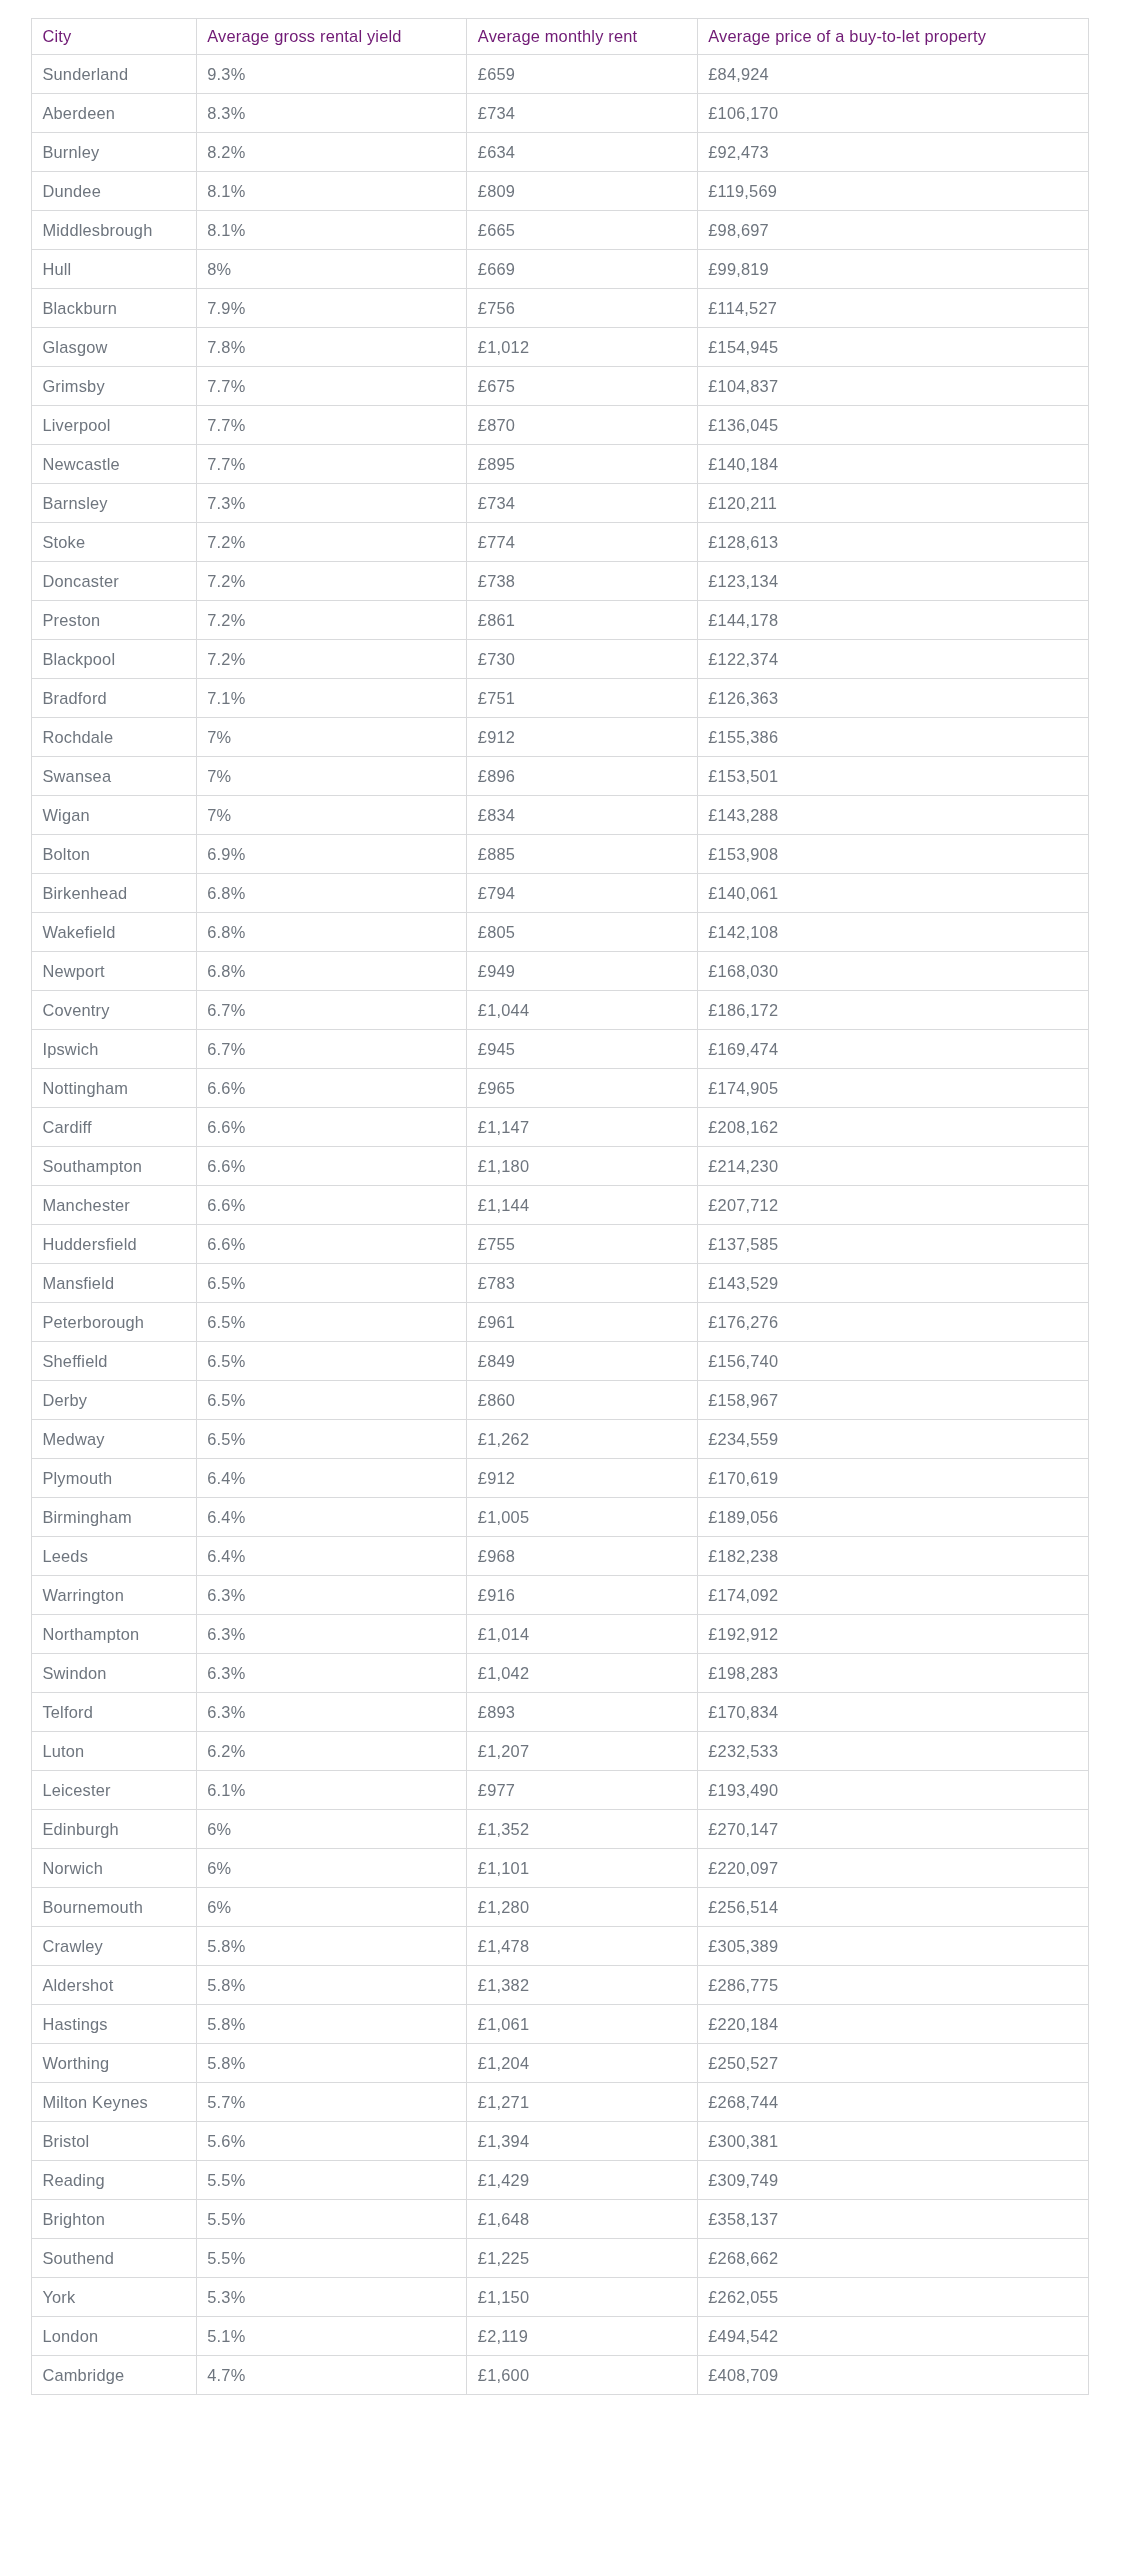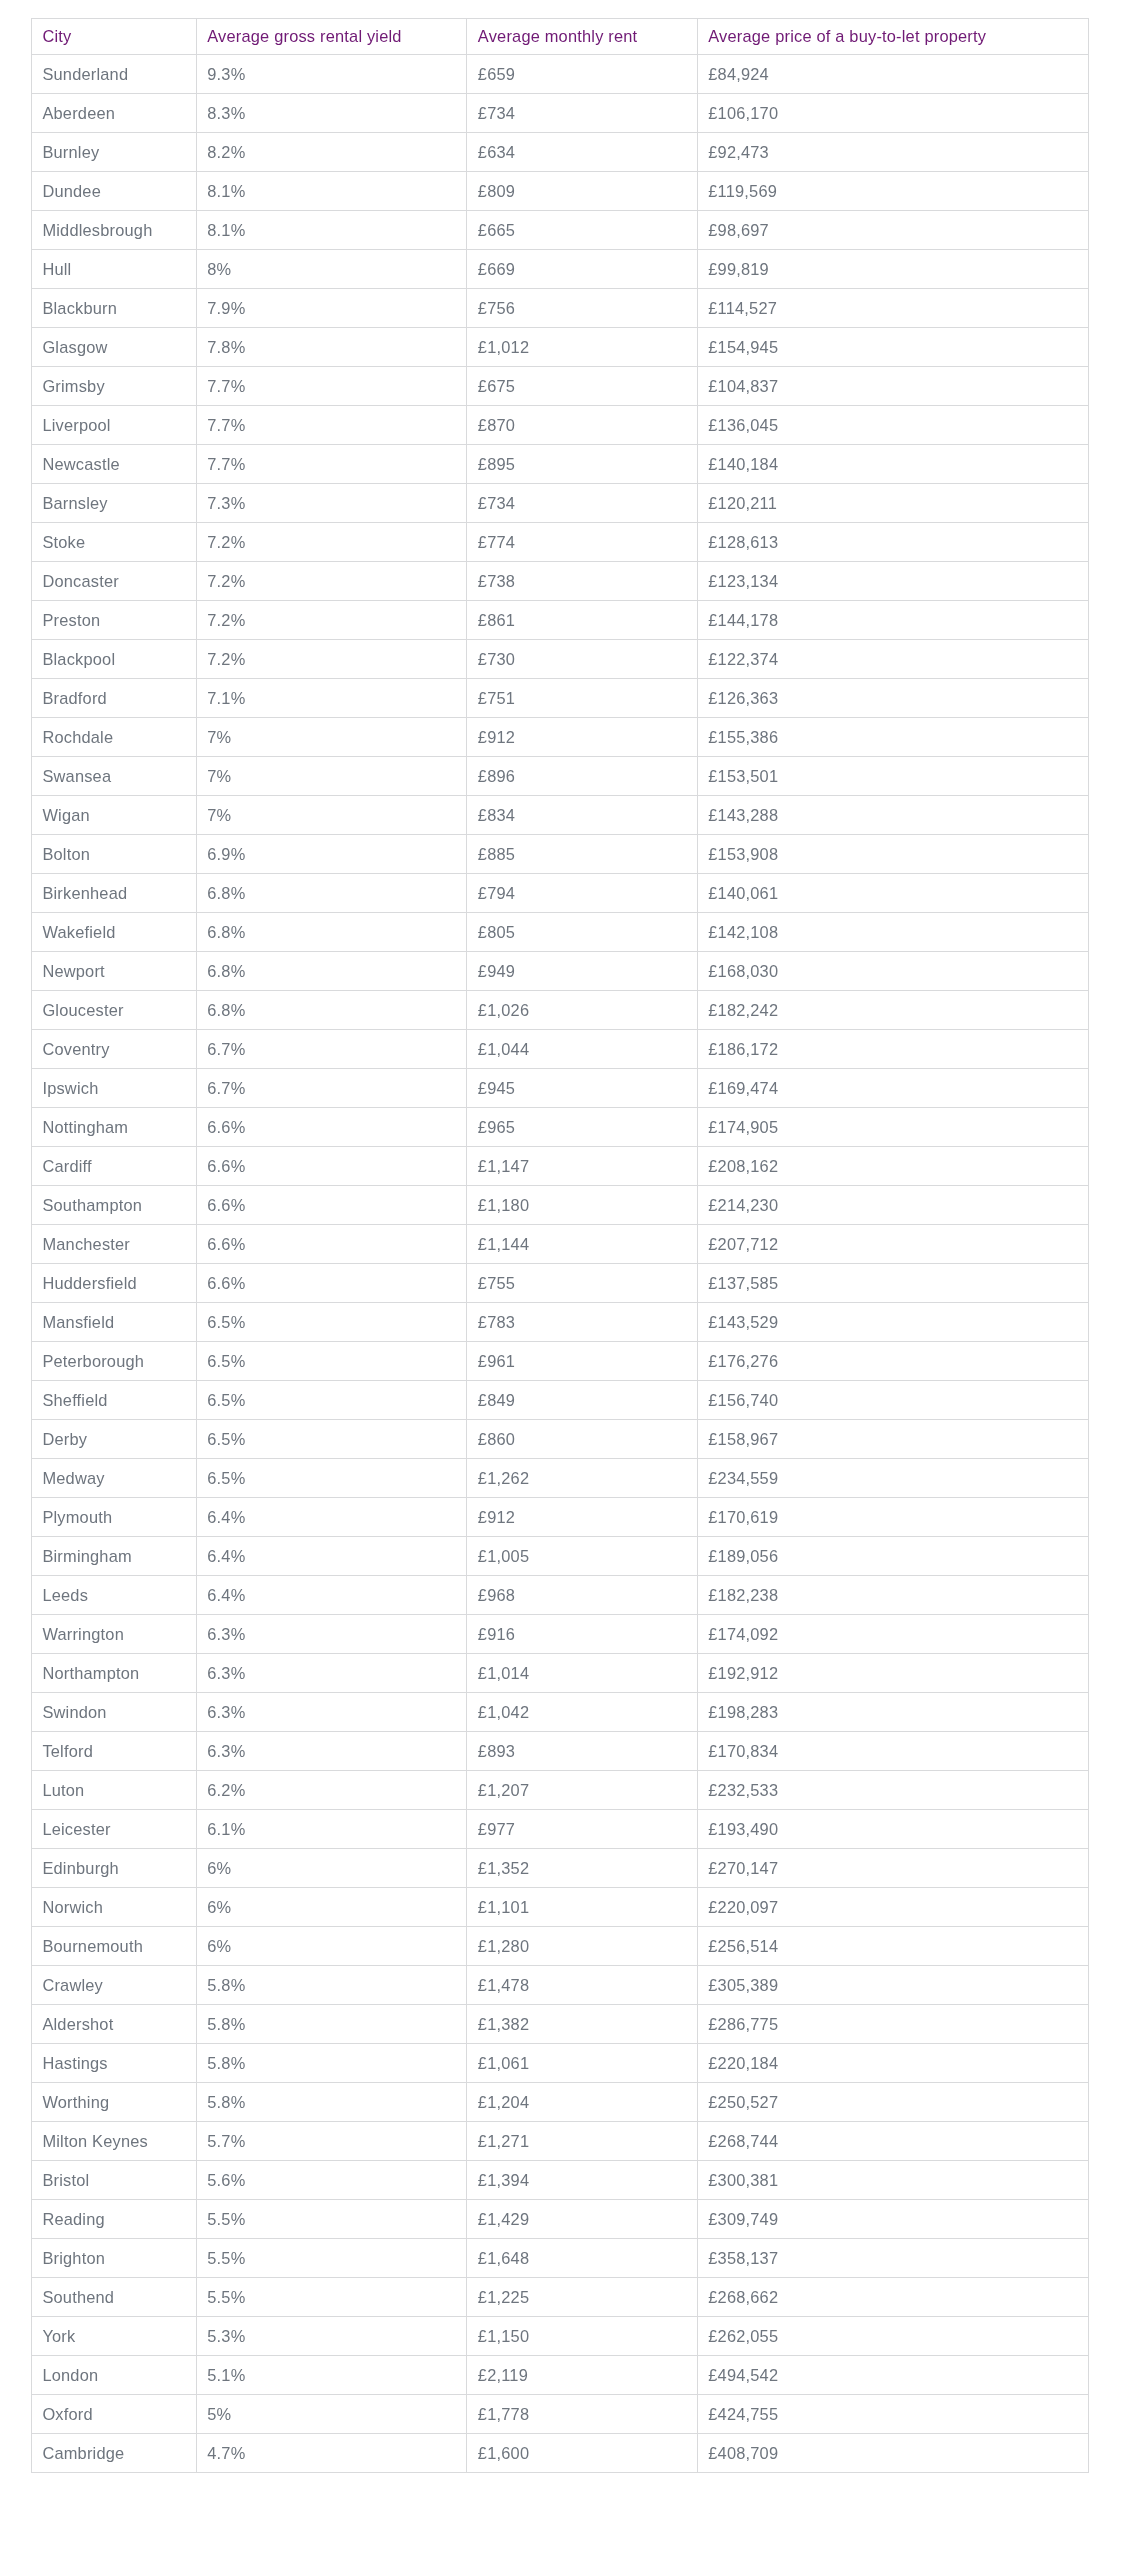--- a/index.html
+++ b/index.html
@@ -210,26 +210,20 @@
             <td>£805</td>
             <td>£142,108</td>
           </tr>
           <tr>
             <td>Newport</td>
             <td>6.8%</td>
             <td>£949</td>
             <td>£168,030</td>
           </tr>
           <tr>
-            <td>Gloucester</td>
-            <td>6.8%</td>
-            <td>£1,026</td>
-            <td>£182,242</td>
-          </tr>
-          <tr>
             <td>Coventry</td>
             <td>6.7%</td>
             <td>£1,044</td>
             <td>£186,172</td>
           </tr>
           <tr>
             <td>Ipswich</td>
             <td>6.7%</td>
             <td>£945</td>
             <td>£169,474</td>
@@ -424,26 +418,20 @@
             <td>York</td>
             <td>5.3%</td>
             <td>£1,150</td>
             <td>£262,055</td>
           </tr>
           <tr>
             <td>London</td>
             <td>5.1%</td>
             <td>£2,119</td>
             <td>£494,542</td>
-          </tr>
-          <tr>
-            <td>Oxford</td>
-            <td>5%</td>
-            <td>£1,778</td>
-            <td>£424,755</td>
           </tr>
           <tr>
             <td>Cambridge</td>
             <td>4.7%</td>
             <td>£1,600</td>
             <td>£408,709</td>
           </tr>
         </tbody>
     </table>
   </div>

